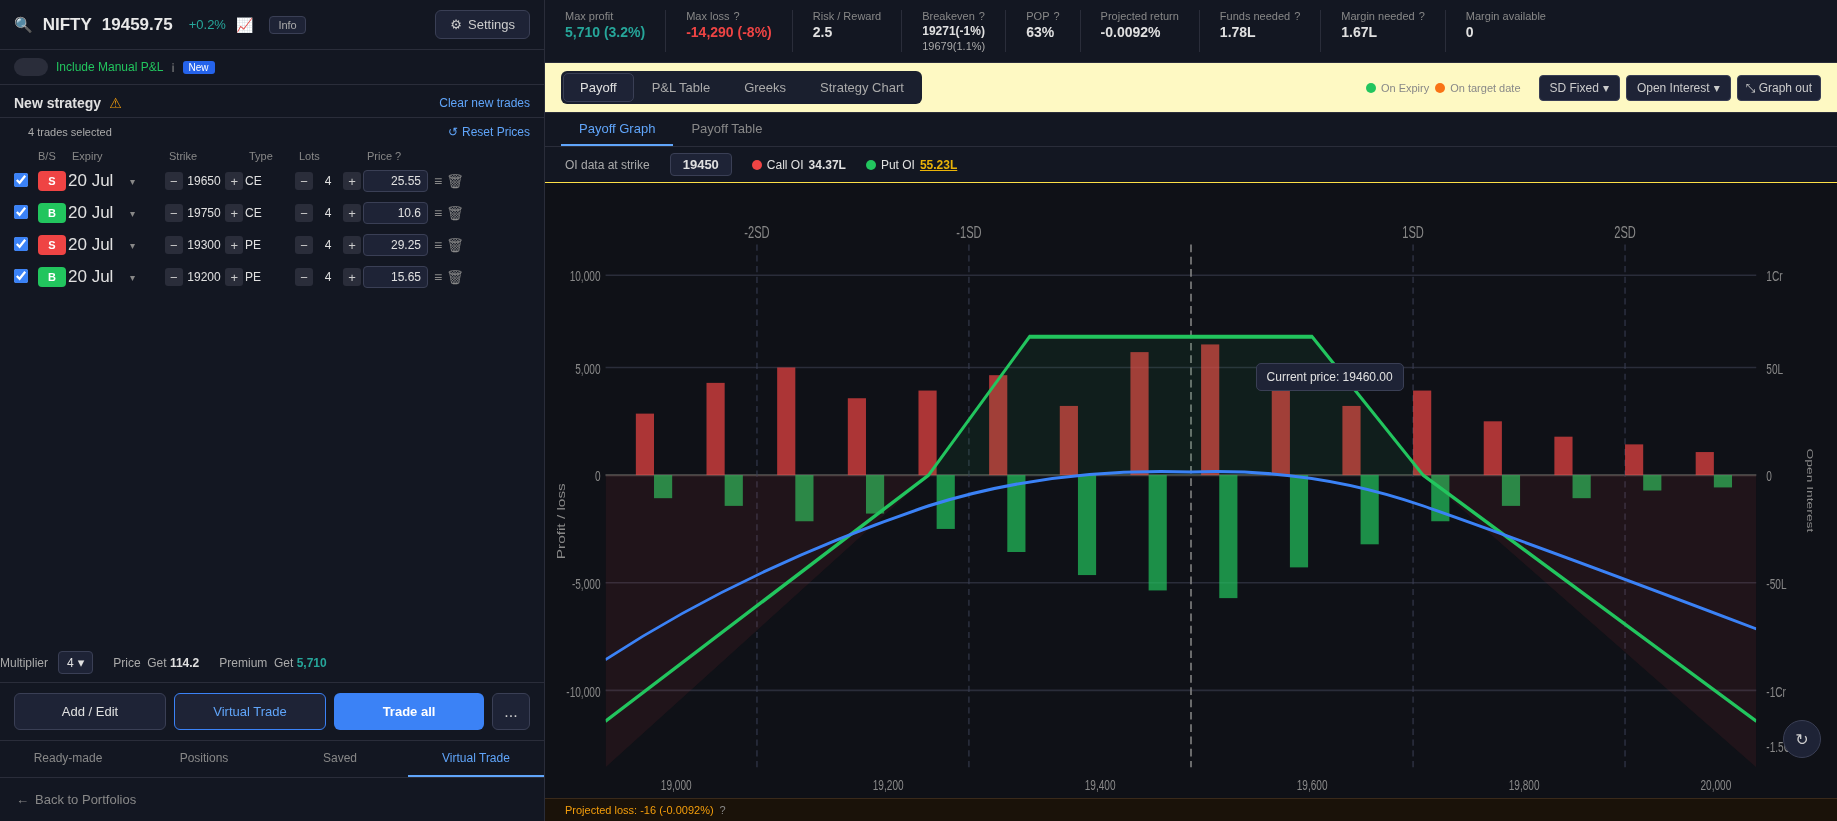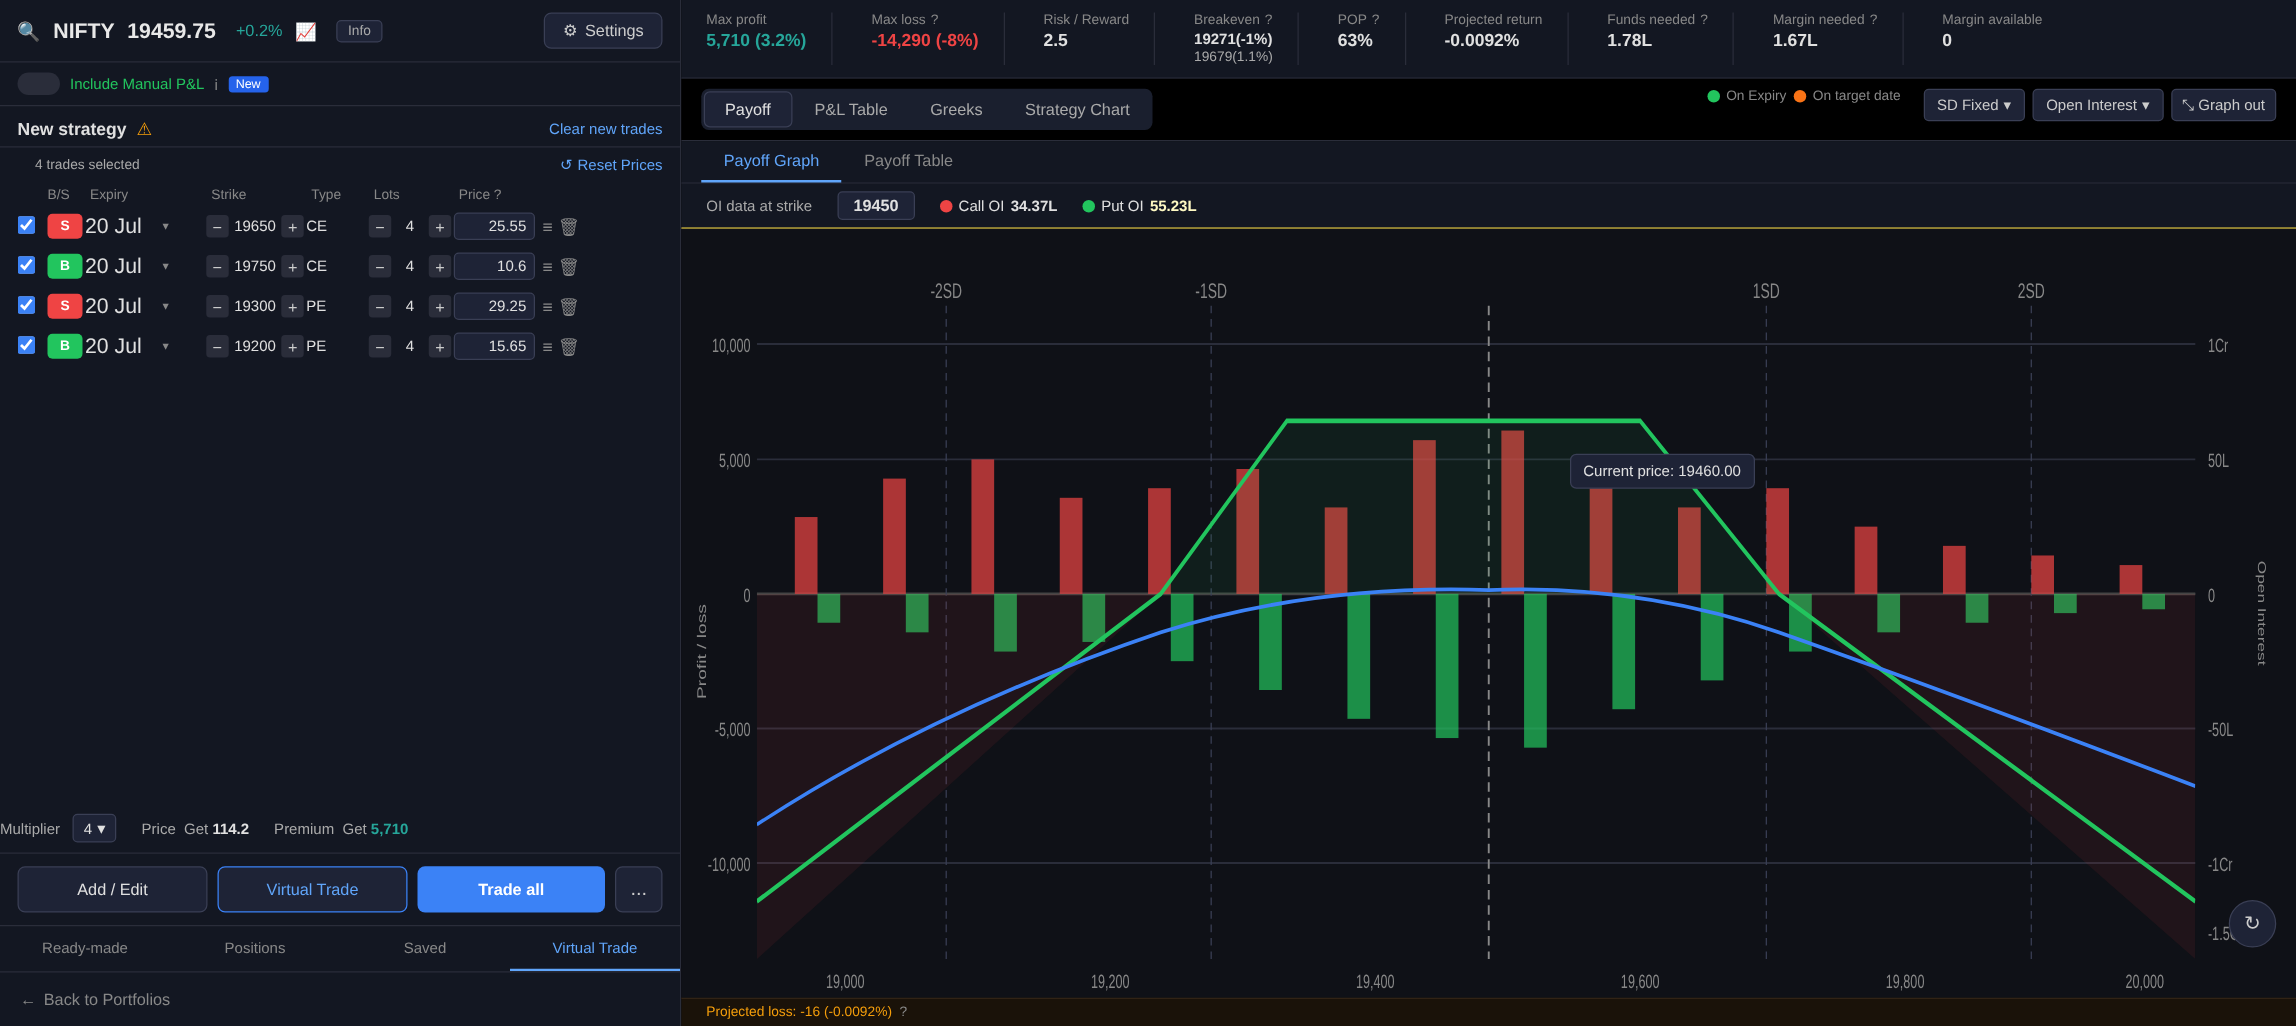--- a/index.html
+++ b/index.html
@@ -91,34 +91,34 @@
 
     
     .bottom-tabs { display: flex; border-top: 1px solid #2a2d3a; background: #131722; }
     .btab { flex: 1; text-align: center; padding: 10px 4px; font-size: 12px; color: #888; cursor: pointer; border-bottom: 2px solid transparent; }
     .btab.active { color: #60a5fa; border-bottom: 2px solid #60a5fa; }
 
     
     .back-btn { display: flex; align-items: center; gap: 6px; padding: 14px 16px; color: #888; font-size: 13px; cursor: pointer; border-top: 1px solid #2a2d3a; background: #131722; }
 
     
-    .stats-bar { display: flex; align-items: stretch; padding: 10px 20px; border-bottom: 1px solid #2a2d3a; gap: 11px; background: #131722; }
+    .stats-bar { display: flex; align-items: stretch; padding: 10px 20px; border-bottom: 1px solid #2a2d3a; gap: 0; background: #131722; }
     .stat-item { display: flex; flex-direction: column; gap: 2px; padding: 0 20px; border-right: 1px solid #2a2d3a; }
     .stat-item:first-child { padding-left: 0; }
     .stat-item:last-child { border-right: none; }
     .stat-label { font-size: 11px; color: #888; display: flex; align-items: center; gap: 4px; }
     .stat-value { font-size: 14px; font-weight: 600; }
     .stat-green { color: #26a69a; }
     .stat-red { color: #ef4444; }
     .stat-white { color: #e0e0e0; }
     .stat-sub { font-size: 11px; color: #aaa; }
     .q-icon { color: #888; font-size: 11px; cursor: pointer; }
 
     
-    .chart-toolbar { display: flex; align-items: flex-start; padding: 8px 16px; border-bottom: 1px solid #2a2d3a; gap: 6px; background: #000000; }
+    .chart-toolbar { display: flex; align-items: center; padding: 8px 16px; border-bottom: 1px solid #2a2d3a; gap: 6px; background: #fef9c3; }
     .ctab { padding: 6px 16px; border-radius: 5px; font-size: 13px; cursor: pointer; color: #aaa; background: none; border: none; }
     .ctab.active { background: #1e2336; color: #e0e0e0; border: 1px solid #3a3f55; }
     .ctab-group { display: flex; gap: 2px; background: #1a1f2e; border-radius: 6px; padding: 2px; }
     .spacer-h { flex: 1; }
     .legend-item { display: flex; align-items: center; gap: 5px; font-size: 11px; color: #888; }
     .legend-dot { width: 10px; height: 10px; border-radius: 50%; }
     .legend-green { background: #22c55e; }
     .legend-orange { background: #f97316; }
 
     .chart-subtabs { display: flex; border-bottom: 1px solid #2a2d3a; padding: 0 16px; background: #131722; }
@@ -448,21 +448,21 @@
       <span class="oi-label">OI data at strike</span>
       <span class="oi-strike">19450</span>
       <div class="oi-call">
         <div class="oi-dot-red"></div>
         <span>Call OI</span>
         <span style="font-weight:600; color:#e0e0e0;">34.37L</span>
       </div>
       <div class="oi-put">
         <div class="oi-dot-green"></div>
         <span>Put OI</span>
-        <span style="font-weight:600; color:#fef9c3;">55.23L</span>
+        <span style="font-weight:600; color:#eab308;text-decoration:underline;">55.23L</span>
       </div>
     </div>
 
     <div class="chart-area">
       <svg class="chart-svg-wrap" viewBox="0 0 1280 400" preserveAspectRatio="none">
 
         <rect width="1280" height="400" fill="#0f1117"></rect>
 
         <line x1="60" y1="60" x2="1200" y2="60" stroke="#2a2d3a" stroke-width="1"></line>
         <line x1="60" y1="120" x2="1200" y2="120" stroke="#2a2d3a" stroke-width="1"></line>

